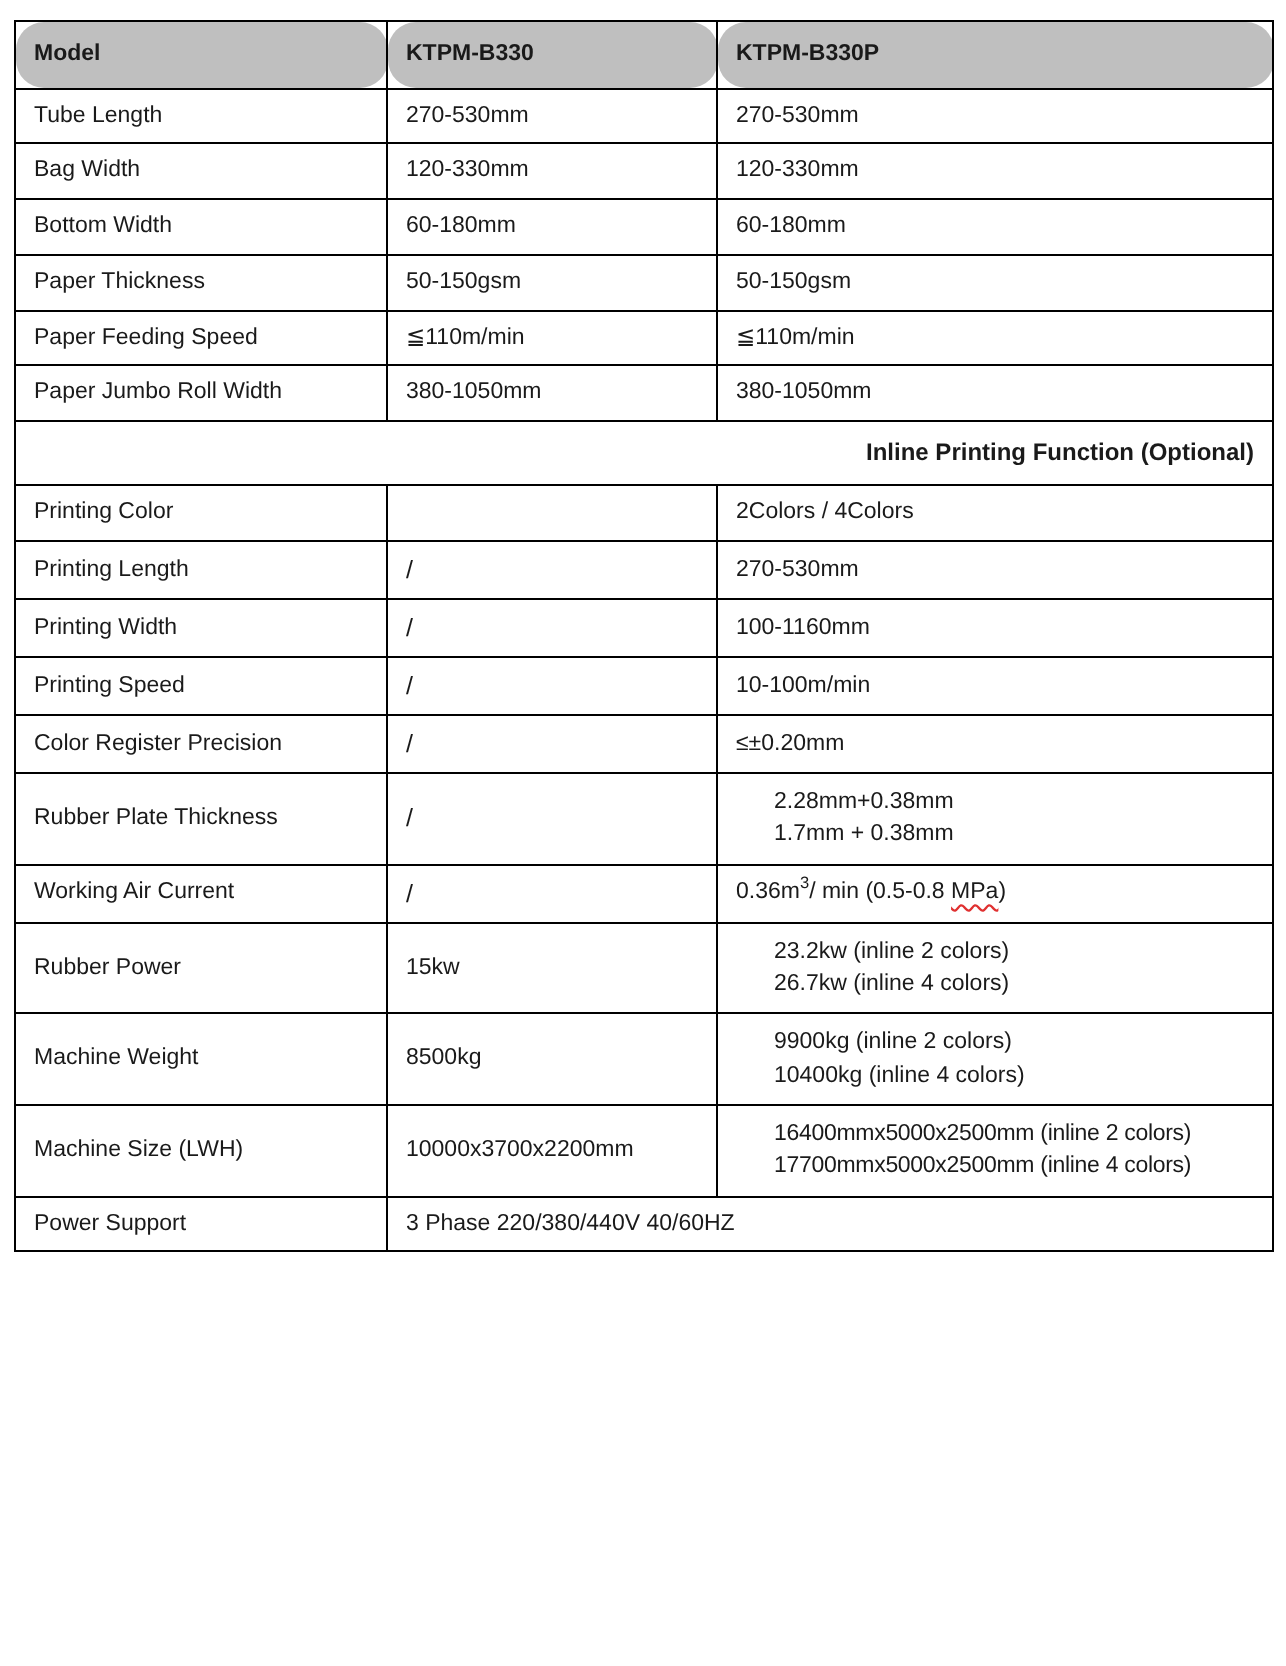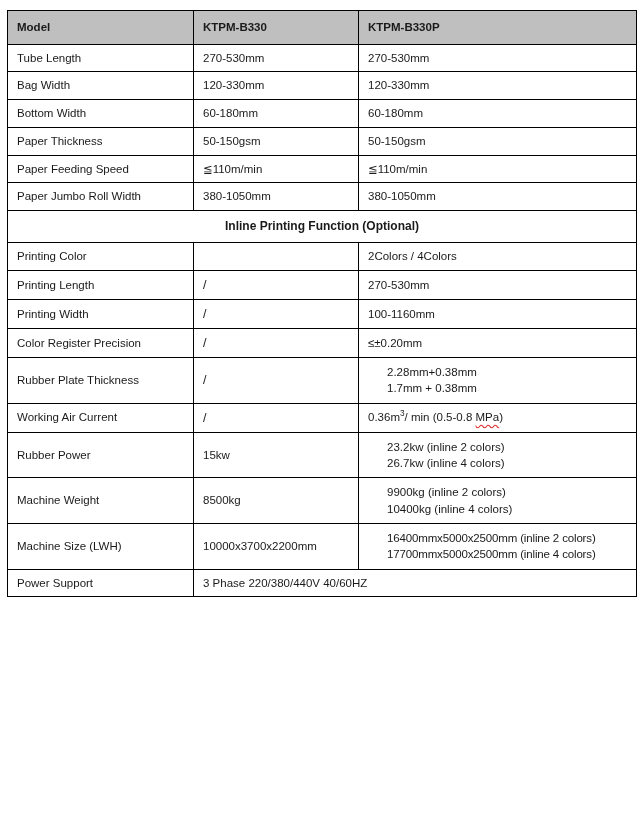--- a/index.html
+++ b/index.html
@@ -49,25 +49,26 @@
     white-space: nowrap;
   }
 
   
   tr.head th {
     background: #bfbfbf;
     font-weight: bold;
     font-size: 11.5px;
     padding-top: 9px;
     padding-bottom: 9px;
+    border-radius: 14px;
   }
 
   
   tr.section td {
-    text-align: center;
+    text-align: right;
     font-weight: bold;
     font-size: 12px;
     padding-top: 8px;
     padding-bottom: 8px;
   }
 
   
   td.slash {
     text-align: center;
     font-size: 12.5px;
@@ -166,20 +167,25 @@
         <td>Printing Length</td>
         <td class="slash">/</td>
         <td>270-530mm</td>
       </tr>
       <tr>
         <td>Printing Width</td>
         <td class="slash">/</td>
         <td>100-1160mm</td>
       </tr>
       <tr>
+        <td>Printing Speed</td>
+        <td class="slash">/</td>
+        <td>10-100m/min</td>
+      </tr>
+      <tr>
         <td>Color Register Precision</td>
         <td class="slash">/</td>
         <td>≤±0.20mm</td>
       </tr>
 
       <tr>
         <td>Rubber Plate Thickness</td>
         <td class="slash">/</td>
         <td class="multi">
           <span class="ln">2.28mm+0.38mm</span>

